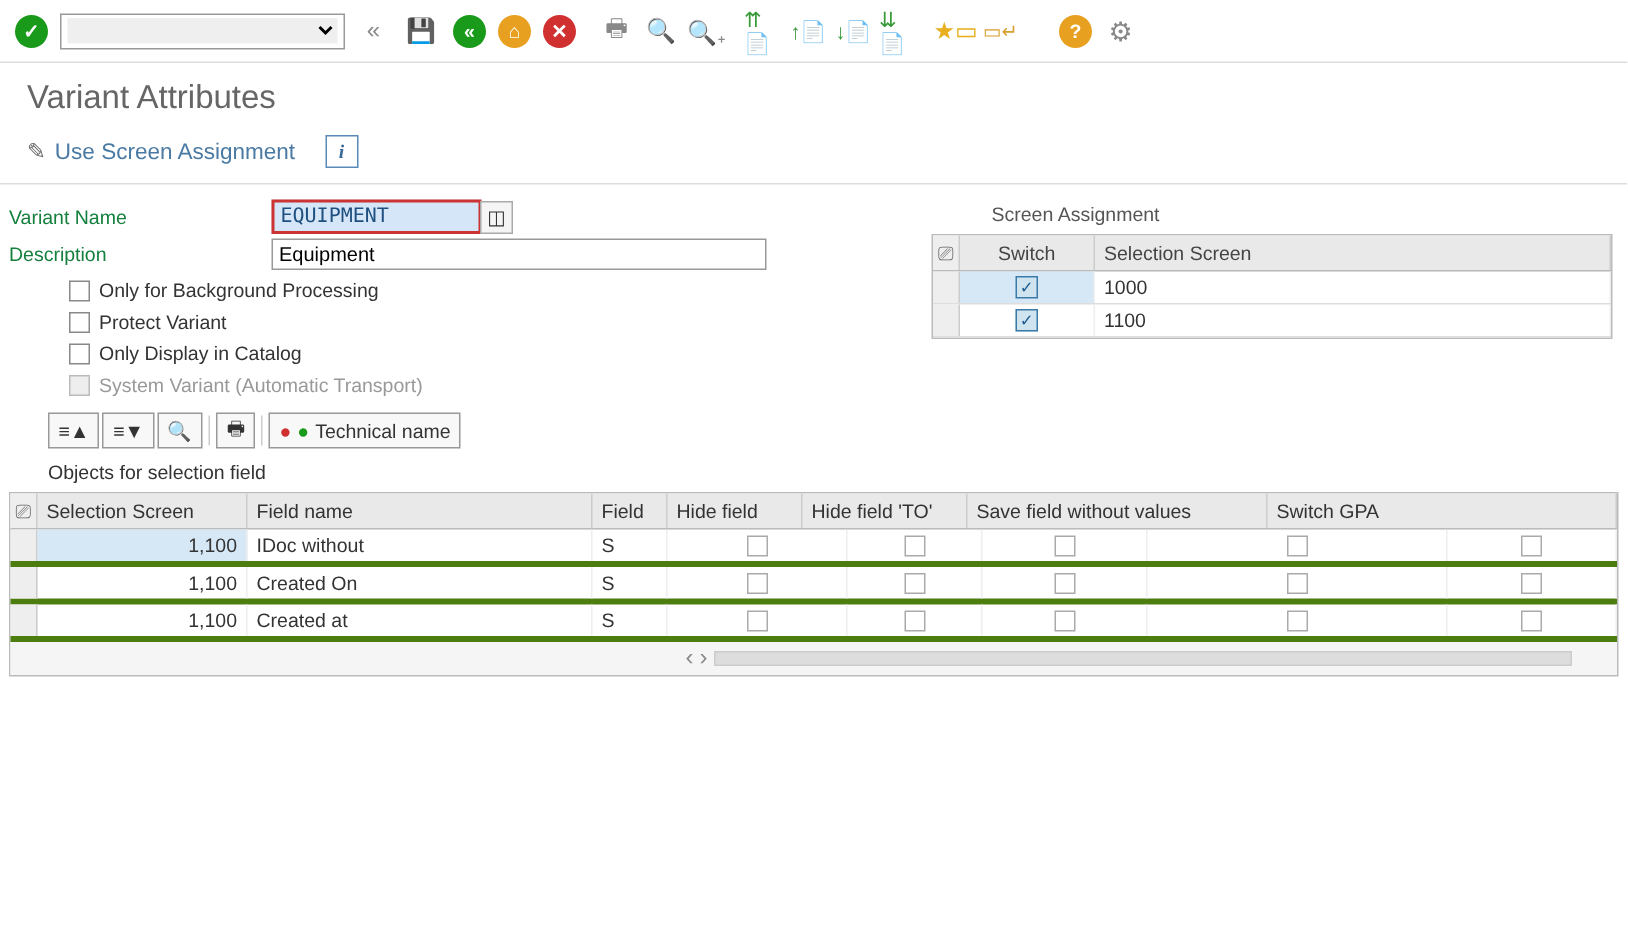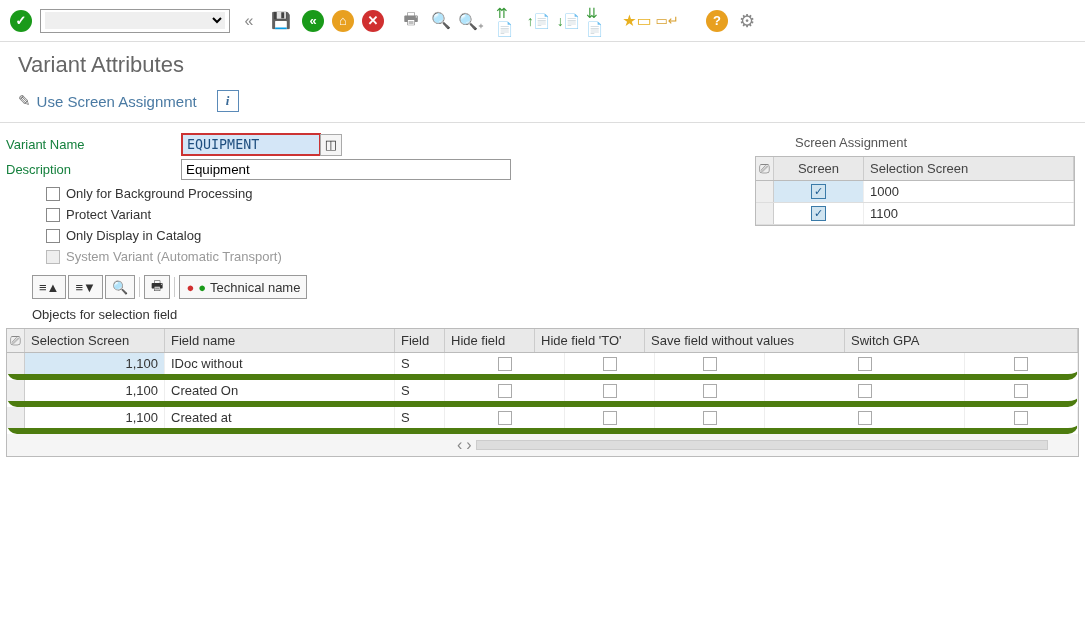--- a/index.html
+++ b/index.html
@@ -52,21 +52,21 @@
   }
   .info-box {
     width: 22px; height: 22px; border:1px solid #5a8ab8;
     display:flex; align-items:center; justify-content:center;
     color:#3a6a98; font-style: italic; font-weight:bold;
     font-family:serif; cursor:pointer;
   }
 
   .main-area { display:flex; align-items:flex-start; padding: 10px 6px 0 6px; gap: 20px; }
   .left-col { flex:1; }
-  .right-col { width: 320px; margin-right: 4px; }
+  .right-col { width: 454px; margin-right: 4px; }
   
   .form-row { display:flex; align-items:center; margin-bottom: 3px; }
   .form-row .lbl { width: 175px; color:#15803d; }
   .variant-input {
     border:2px solid #c33; background:#d4e6f7;
     padding:2px 4px; width:140px; font-family:monospace;
     color:#1f4f7f;
   }
   .variant-wrap { position:relative; display:flex; align-items:center; }
   .help-btn {
@@ -126,21 +126,21 @@
     margin: 2px 6px 0 6px;
     border:1px solid #bbb;
   }
   .big-grid .bg-head {
     display:flex; background:#e9e9e9; border-bottom:1px solid #bbb;
     font-size:13px; color:#333;
   }
   .big-grid .bgh {
     padding:4px 6px; border-right:1px solid #ccc;
   }
-  .big-grid .bg-row { display:flex; border-bottom:6px solid #4d7c0f;border-radius:10px; }
+  .big-grid .bg-row { display:flex; border-bottom:4px solid #4d7c0f; }
   .big-grid .bgc {
     padding:3px 6px; border-right:1px solid #eee;
     display:flex; align-items:center;
   }
   .chk-empty {
     width:14px; height:14px; border:1px solid #aaa; margin:0 auto;
   }
   .sel-cell.selected { background:#d6e8f5; }
   .scrollbar-row {
     display:flex; align-items:center; padding:2px 6px; gap:4px;
@@ -251,21 +251,21 @@
       <div class="chk disabled"></div>
       <span class="chk-lbl disabled">System Variant (Automatic Transport)</span>
     </div>
   </div>
 
   <div class="right-col">
     <div class="panel-title">Screen Assignment</div>
     <div class="grid">
       <div class="grid-head">
         <div class="row-sel-btn">⎚</div>
-        <div class="gh" style="width:90px;text-align:center">Screen</div>
+        <div class="gh" style="width:90px;text-align:center">Switch</div>
         <div class="gh" style="flex:1">Selection Screen</div>
       </div>
       <div class="grid-row">
         <div class="row-sel-btn"></div>
         <div class="gc" style="width:90px;justify-content:center;background:#d6e8f5">
           <div class="chk-checked">✓</div>
         </div>
         <div class="gc" style="flex:1">1000</div>
       </div>
       <div class="grid-row">

